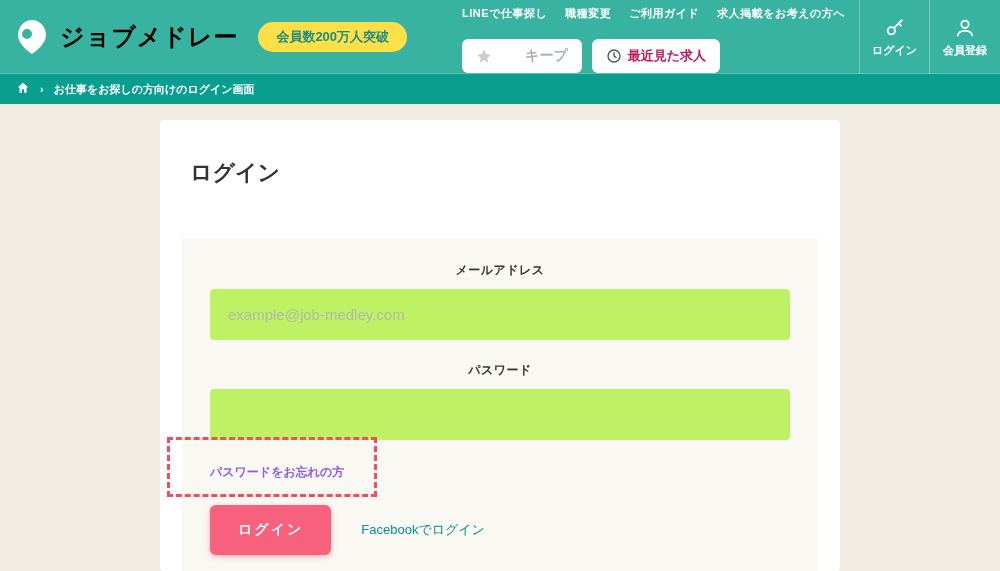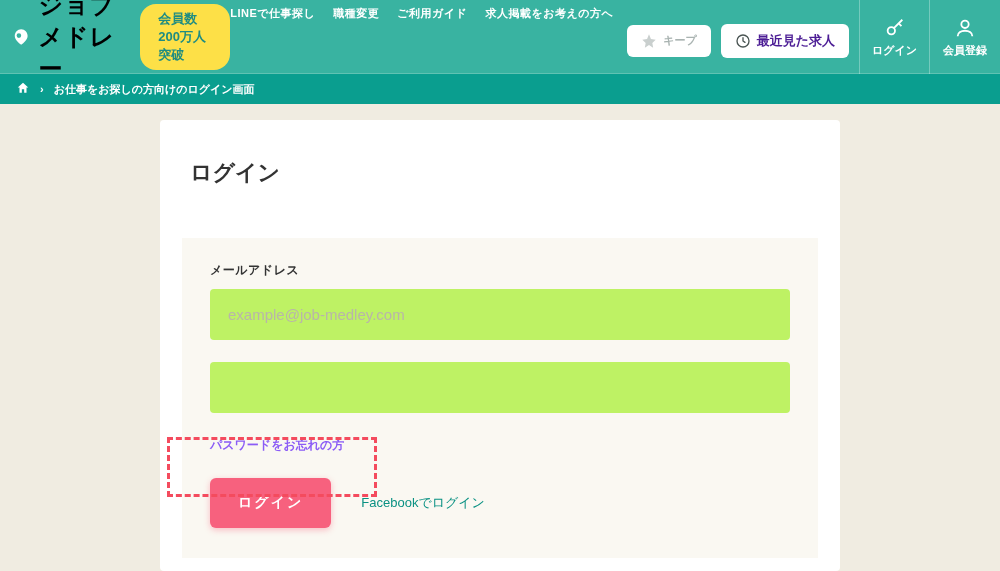--- a/index.html
+++ b/index.html
@@ -44,21 +44,21 @@
       background: #fde047;
       color: #1f8c82;
       border-radius: 16px;
       padding: 6px 18px;
       font-size: 13px;
       font-weight: 600;
       margin-left: 20px;
     }
     .header-right {
       display: flex;
-      flex-direction: row;
+      flex-direction: column;
       justify-content: space-between;
     }
     .top-links {
       display: flex;
       justify-content: flex-end;
       gap: 18px;
       padding: 6px 14px 0 0;
     }
     .top-link {
       color: #fff;
@@ -78,25 +78,26 @@
       border-radius: 6px;
       display: flex;
       align-items: center;
       padding: 8px 14px;
       gap: 6px;
       border: none;
       cursor: pointer;
     }
     .pill-btn-keep {
       color: #a9b3b1;
-      font-size: 11px;
-      font-weight: 700;
+      font-size: 14px;
+      font-weight: 700;
+      margin-left: 27px;
     }
     .pill-btn-recent {
-      color: #4c1d95;
+      color: #be185d;
       font-size: 13px;
       font-weight: 700;
     }
     .star-icon, .clock-icon {
       width: 16px;
       height: 16px;
     }
     .auth-buttons {
       display: flex;
       align-items: stretch;
@@ -152,20 +153,21 @@
       margin: 20px 22px 0 22px;
       padding: 24px 28px 30px 28px;
       position: relative;
     }
     .form-label {
       font-size: 12px;
       font-weight: 700;
       color: #333;
       margin-bottom: 10px;
       letter-spacing: 0.5px;
+      text-align: center;
     }
     .form-input {
       width: 100%;
       background: #bef264;
       border: none;
       border-radius: 4px;
       padding: 17px 18px;
       font-size: 15px;
       color: #808080;
       margin-bottom: 22px;
@@ -290,20 +292,21 @@
   <span>›</span>
   <span>お仕事をお探しの方向けのログイン画面</span>
 </div>
 
 <div class="main">
   <div class="card">
     <h1 class="card-title">ログイン</h1>
     <div class="form-card">
       <div class="form-label">メールアドレス</div>
       <input class="form-input" type="text" placeholder="example@job-medley.com" style="">
+      <div class="form-label">パスワード</div>
       <input class="form-input" type="password" style="">
       <a class="forgot-link">パスワードをお忘れの方</a>
       <div class="highlight-box"></div>
       <div class="button-row">
         <button class="login-btn">ログイン</button>
         <a class="fb-link">Facebookでログイン</a>
       </div>
     </div>
   </div>
 </div>

